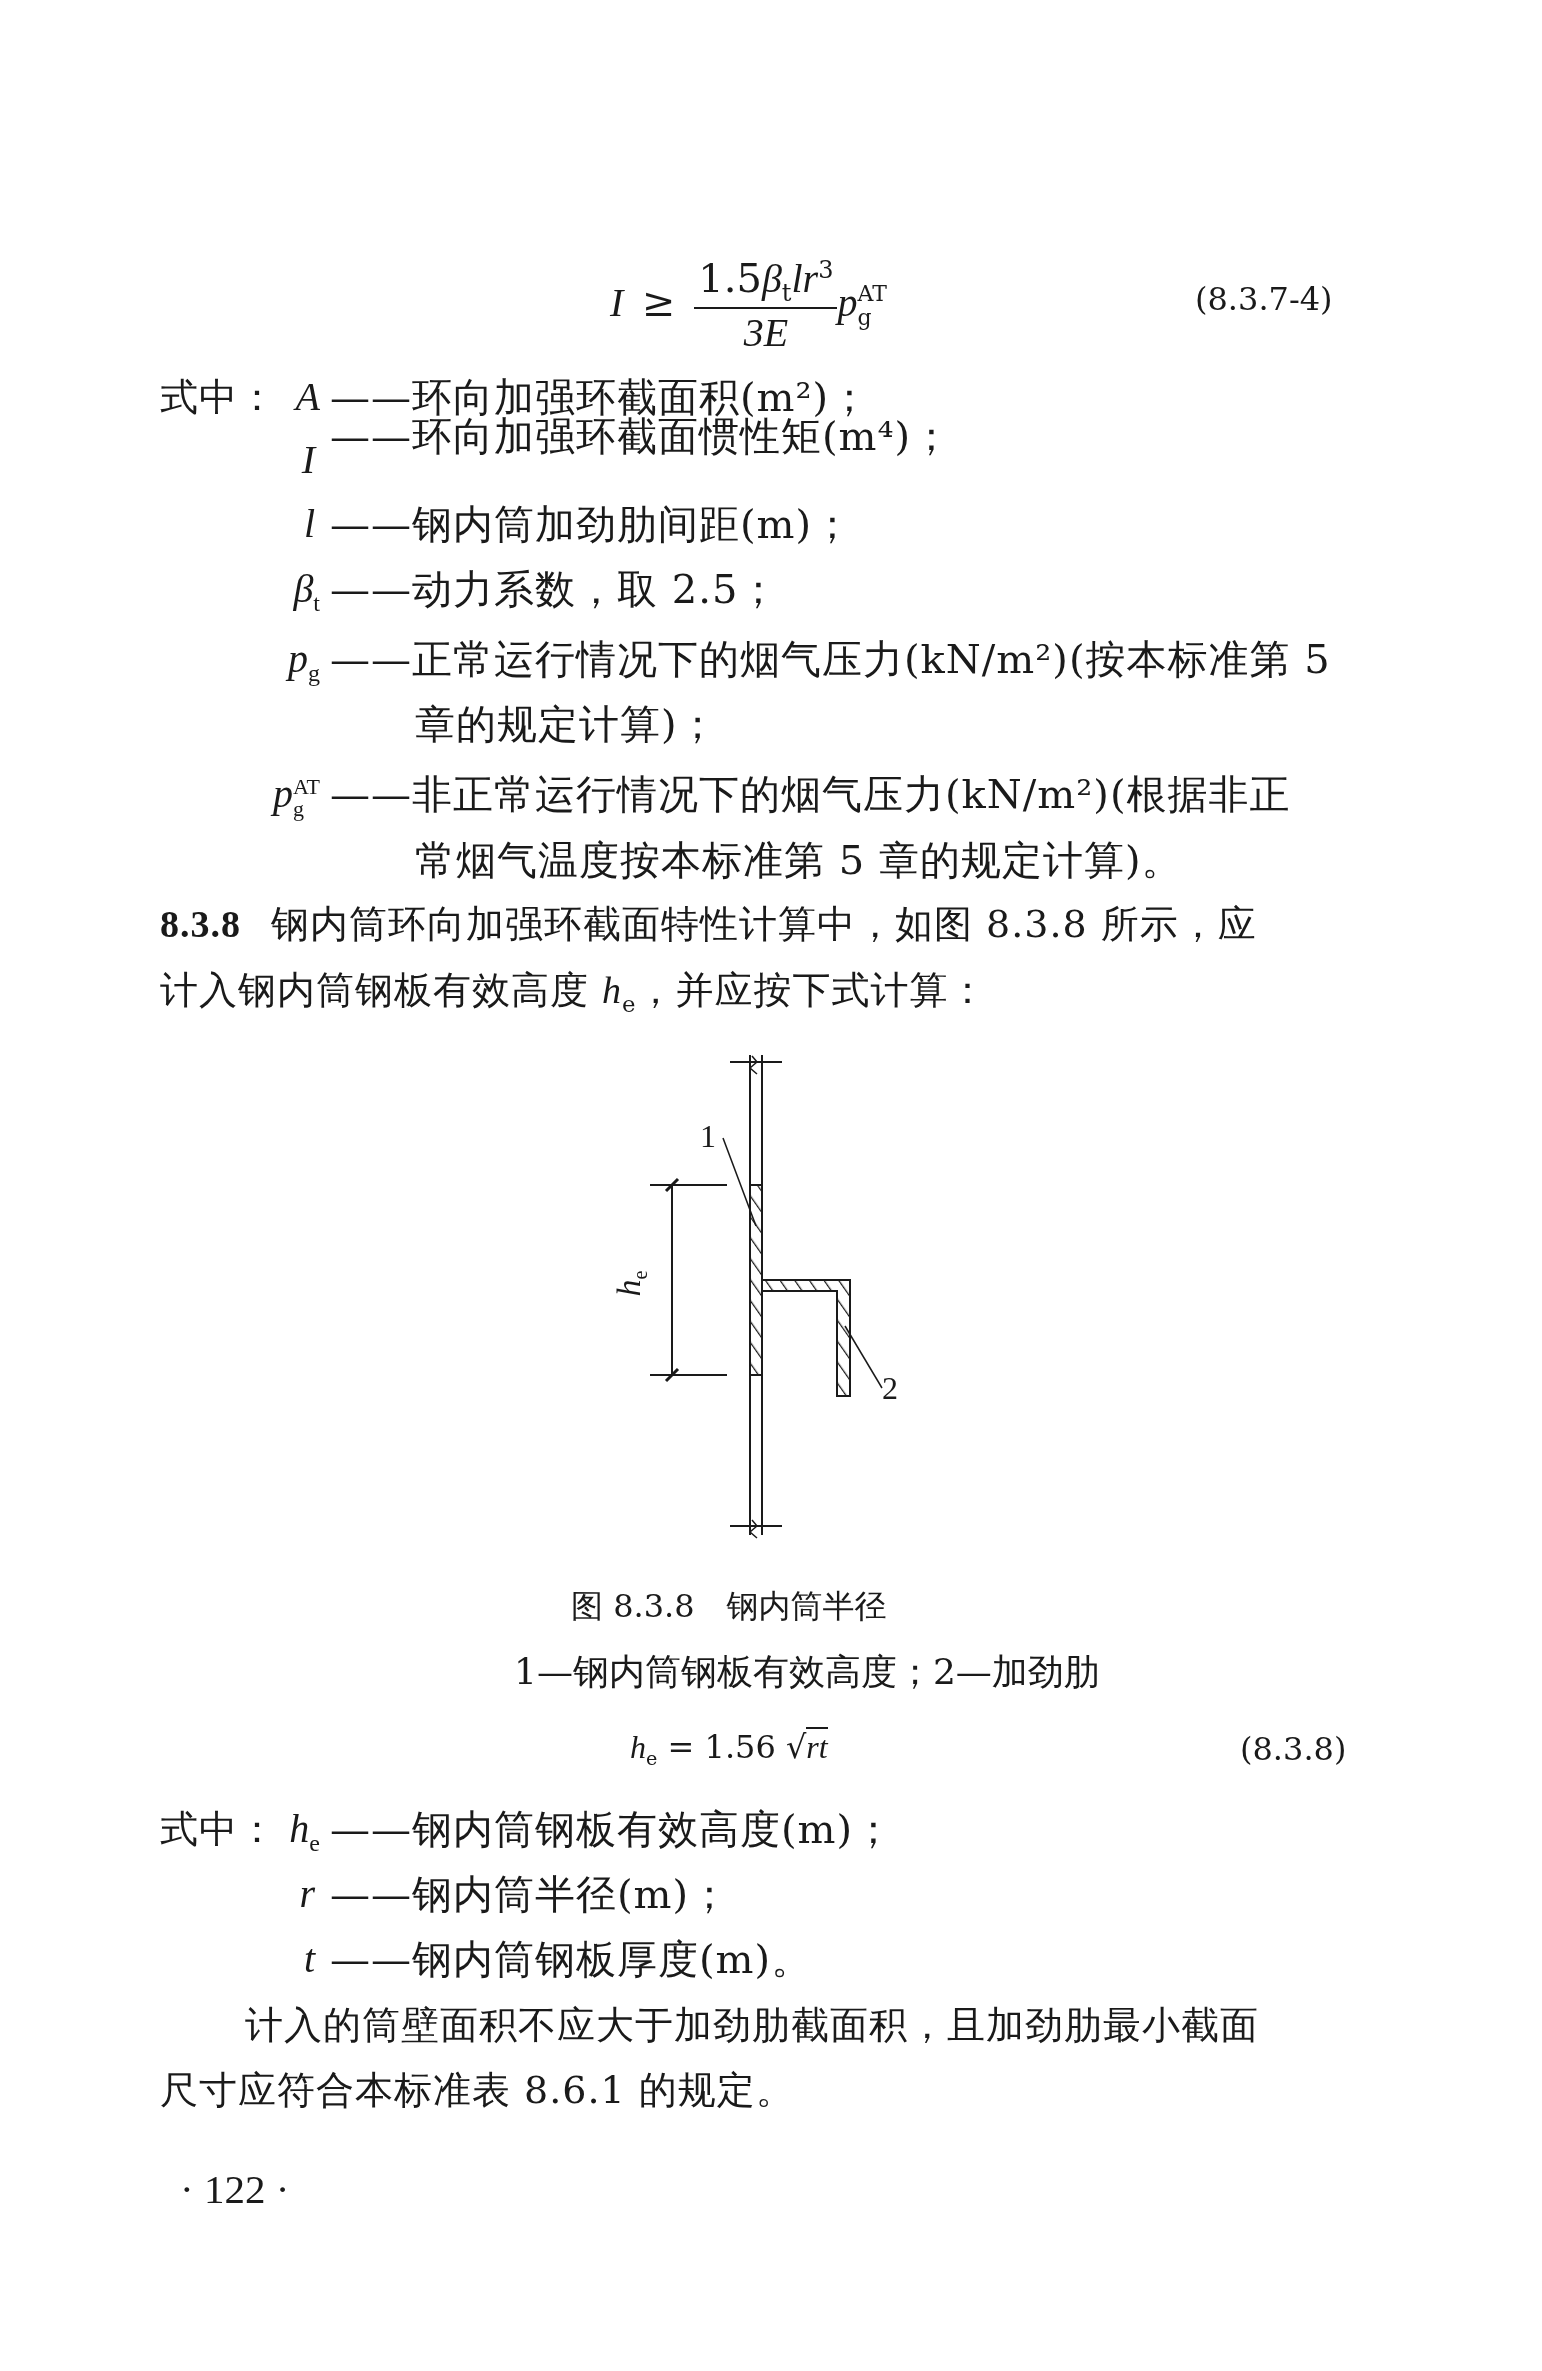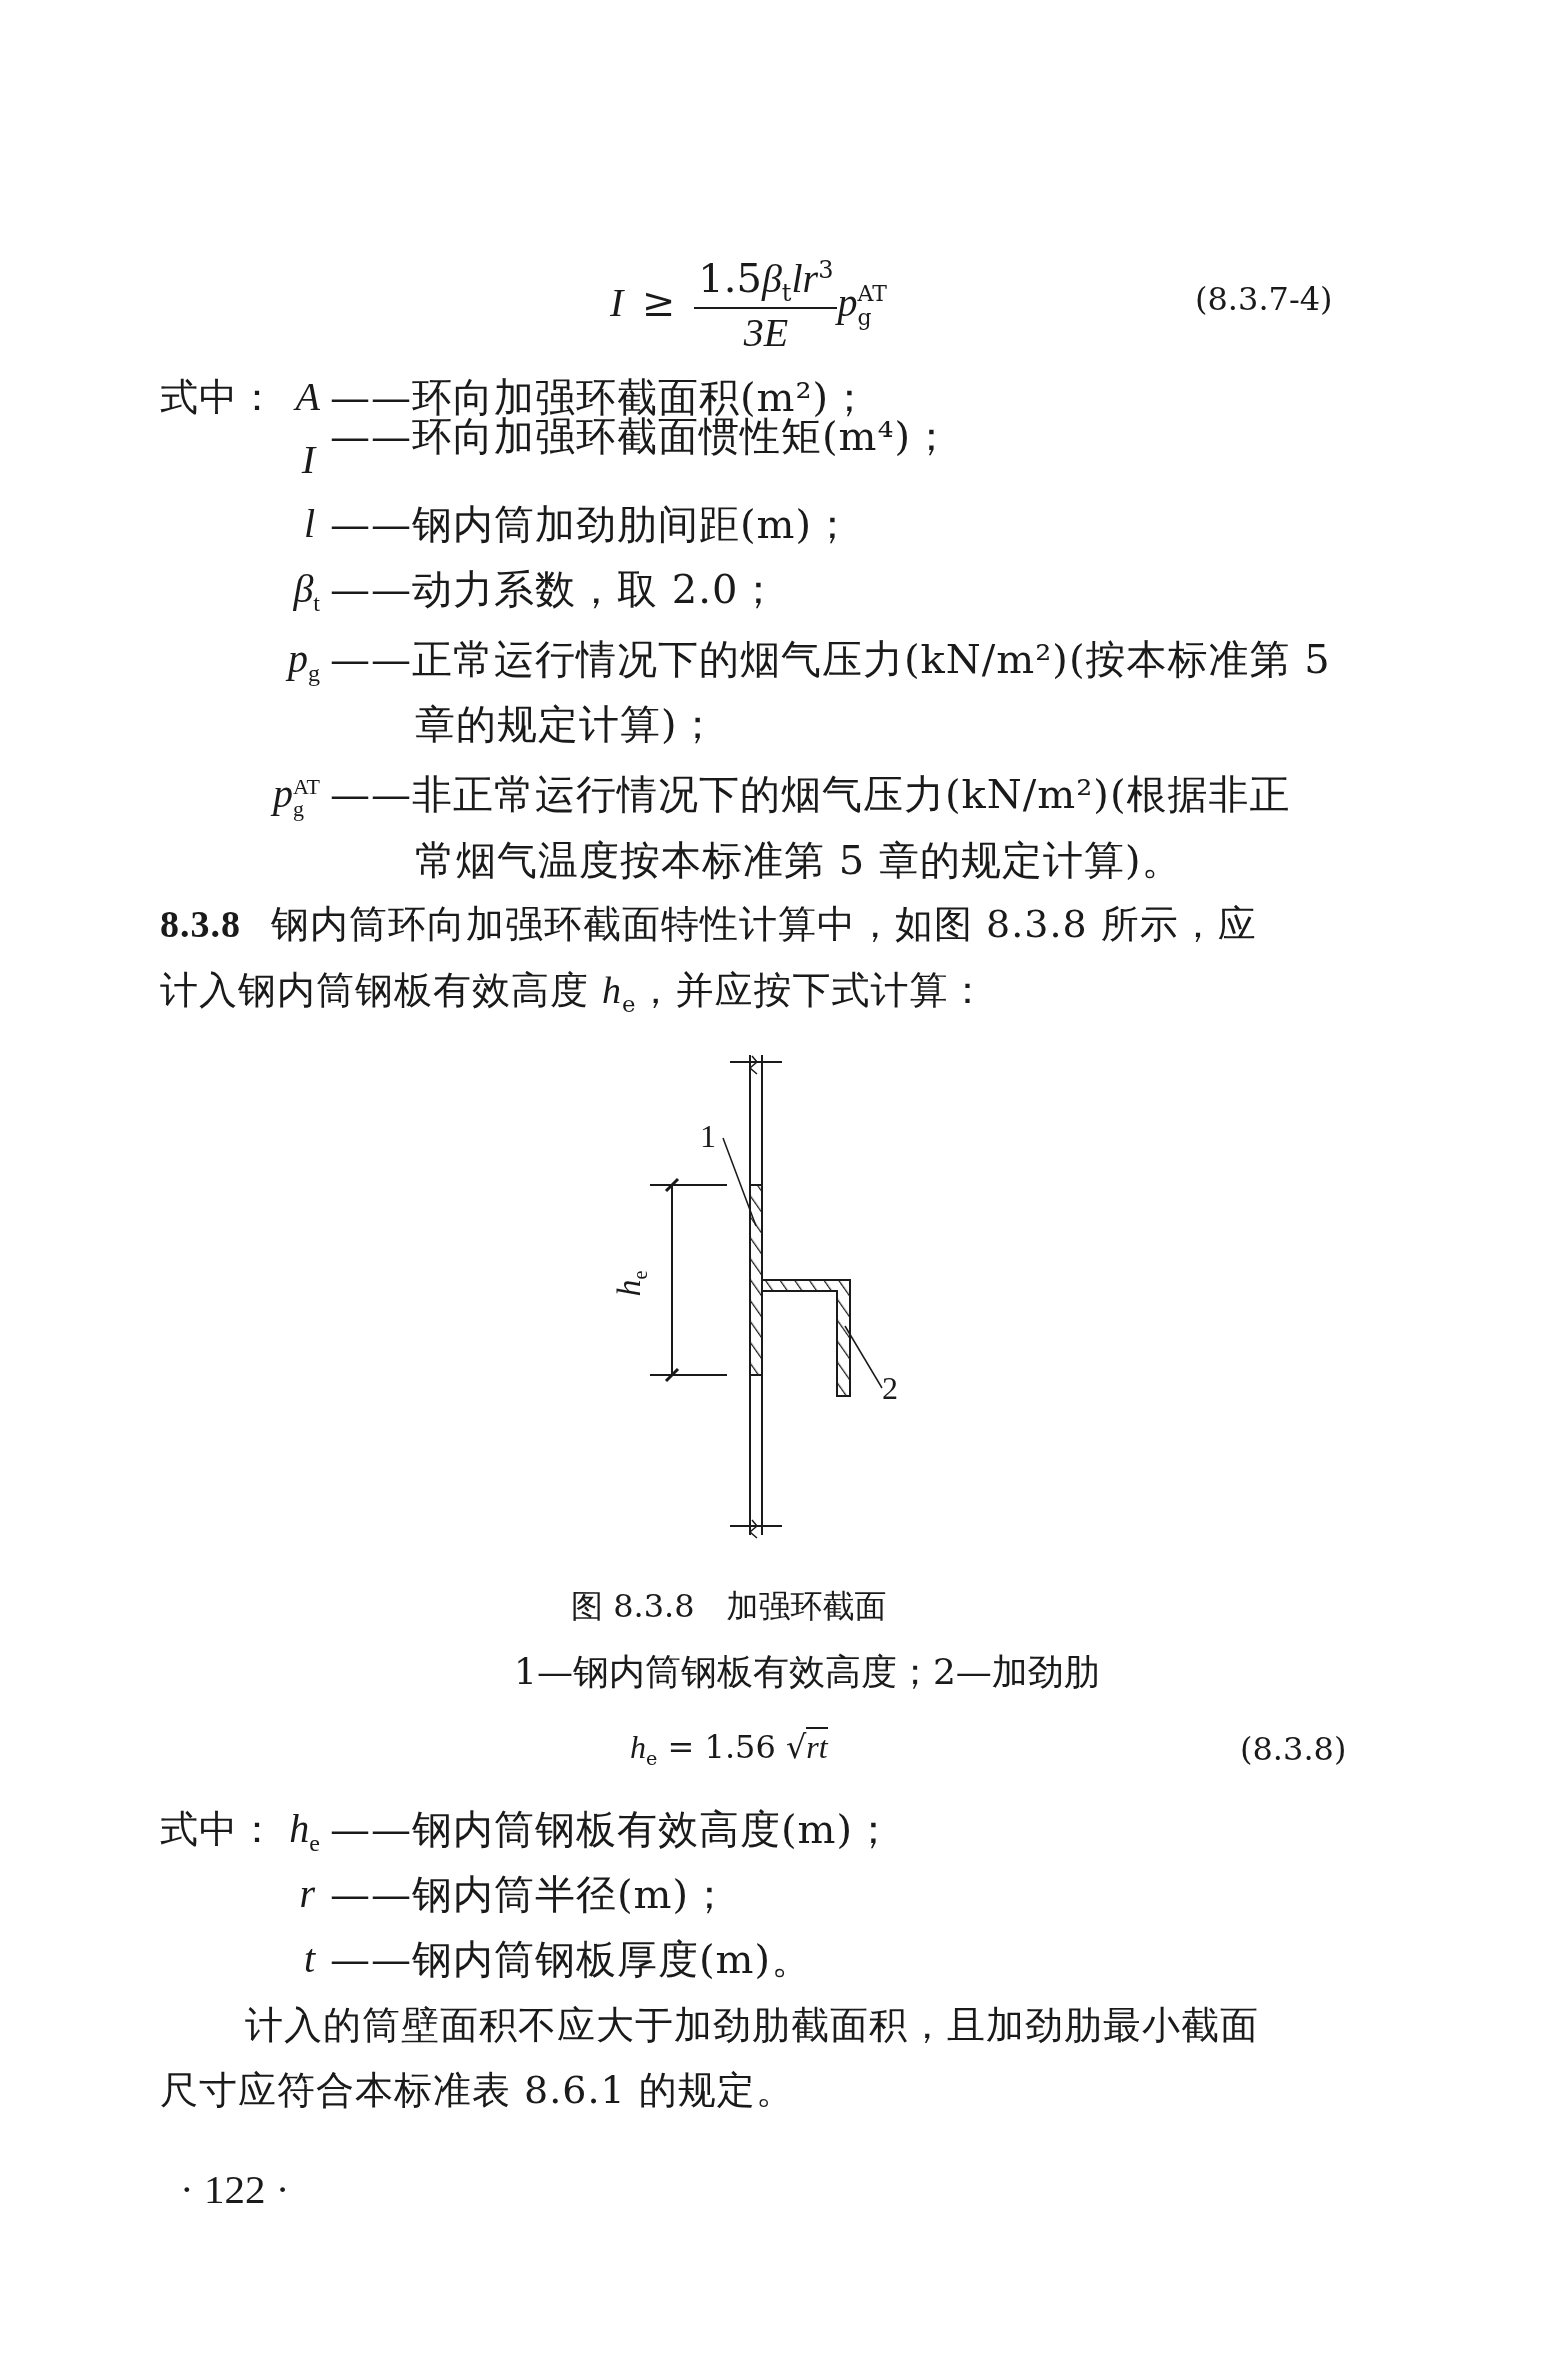--- a/index.html
+++ b/index.html
@@ -35,21 +35,21 @@
 <div class="sym" style="left:240px;width:80px;top:373px;">A</div>
 <div class="def" style="left:330px;top:373px;">——环向加强环截面积(m²)；</div>
 
 <div class="sym" style="left:240px;width:75px;top:436px;">I</div>
 <div class="def" style="left:330px;top:412px;">——环向加强环截面惯性矩(m⁴)；</div>
 
 <div class="sym" style="left:240px;width:75px;top:500px;">l</div>
 <div class="def" style="left:330px;top:500px;">——钢内筒加劲肋间距(m)；</div>
 
 <div class="sym" style="left:240px;width:80px;top:565px;"><span>β</span><sub style="font-style:normal">t</sub></div>
-<div class="def" style="left:330px;top:565px;">——动力系数，取 2.0；</div>
+<div class="def" style="left:330px;top:565px;">——动力系数，取 2.5；</div>
 
 <div class="sym" style="left:240px;width:80px;top:635px;"><span>p</span><sub style="font-style:normal">g</sub></div>
 <div class="def" style="left:330px;top:635px;">——正常运行情况下的烟气压力(kN/m²)(按本标准第 5</div>
 <div class="def" style="left:415px;top:700px;">章的规定计算)；</div>
 
 <div class="sym" style="left:220px;width:100px;top:770px;"><span>p</span><span style="display:inline-block;vertical-align:middle;font-size:22px;line-height:22px;font-style:normal;text-align:left;"><span style="display:block">AT</span><span style="display:block">g</span></span></div>
 <div class="def" style="left:330px;top:770px;">——非正常运行情况下的烟气压力(kN/m²)(根据非正</div>
 <div class="def" style="left:415px;top:836px;">常烟气温度按本标准第 5 章的规定计算)。</div>
 
 <div class="ln" style="left:160px;top:900px;">
@@ -89,21 +89,21 @@
 
     <line x1="723" y1="1138" x2="756" y2="1226" stroke-width="1.5"></line>
     <line x1="845" y1="1326" x2="882" y2="1388" stroke-width="1.5"></line>
   </g>
 </svg>
 <div style="position:absolute;left:700px;top:1118px;font-size:32px;font-family:'Liberation Serif',serif;">1</div>
 <div style="position:absolute;left:882px;top:1370px;font-size:32px;font-family:'Liberation Serif',serif;">2</div>
 <div style="position:absolute;left:618px;top:1262px;font-size:34px;transform:rotate(-90deg);transform-origin:center;font-family:'Liberation Serif',serif;">
   <span class="it">h</span><sub>e</sub>
 </div>
-<div class="cap" style="left:571px;top:1585px;">图 8.3.8　加强环截面</div>
+<div class="cap" style="left:571px;top:1585px;">图 8.3.8　钢内筒半径</div>
 <div class="subcap" style="left:514px;top:1648px;">1—钢内筒钢板有效高度；2—加劲肋</div>
 
 <div style="position:absolute;left:630px;top:1728px;font-size:32px;white-space:nowrap;">
   <span class="it">h</span><sub>e</sub>
   <span>= 1.56 </span><span>√</span><span class="it" style="border-top:2px solid #1a1a1a;">rt</span>
 </div>
 <div class="eqno" style="left:1240px;top:1730px;">(8.3.8)</div>
 
 <div class="ln" style="left:160px;top:1805px;">式中：</div>
 <div class="sym" style="left:240px;width:80px;top:1805px;"><span>h</span><sub style="font-style:normal">e</sub></div>

